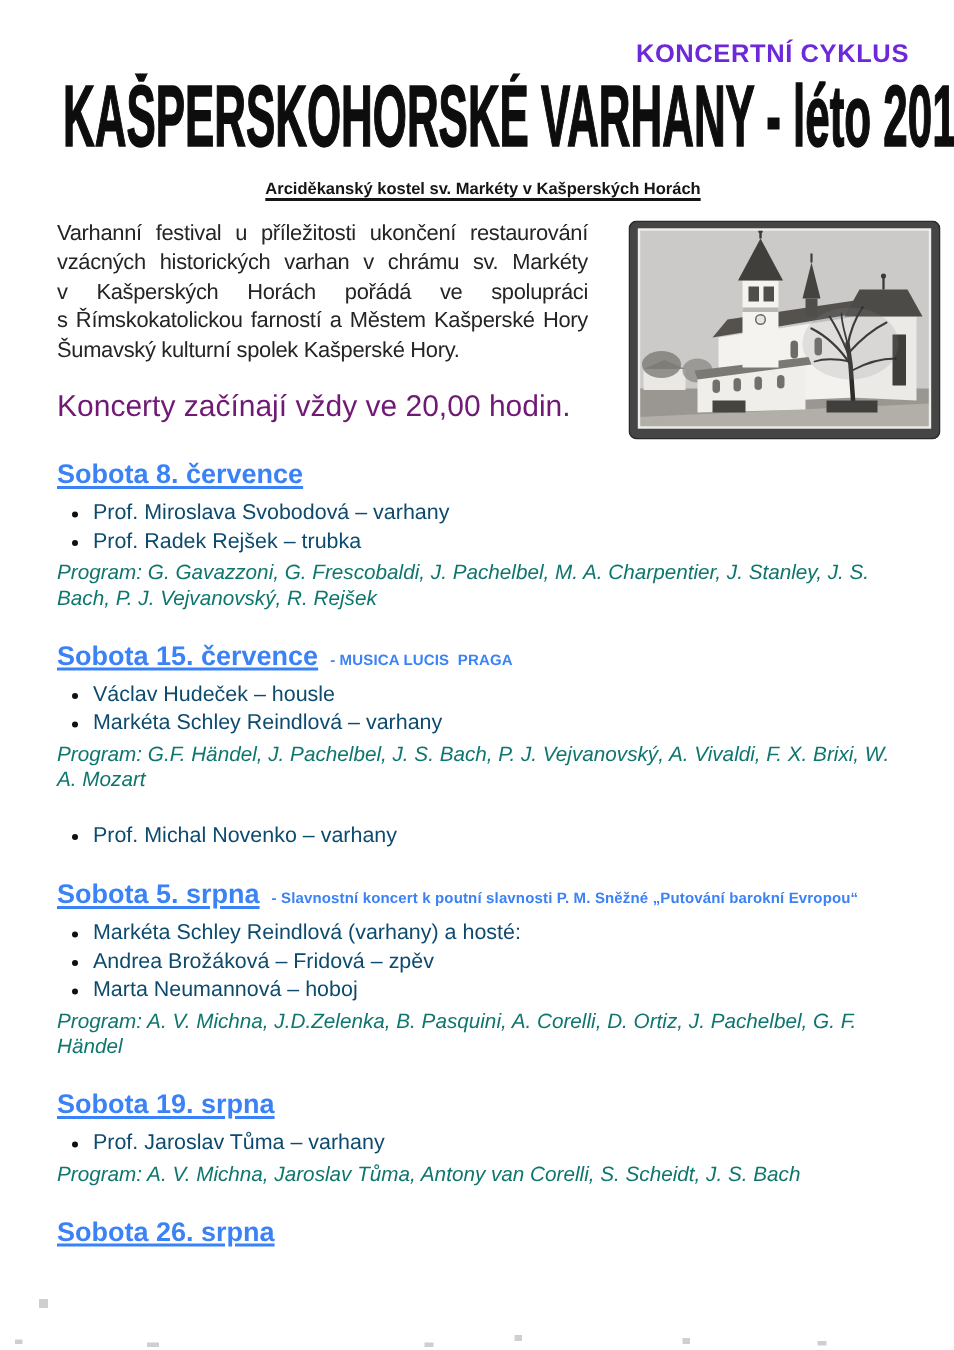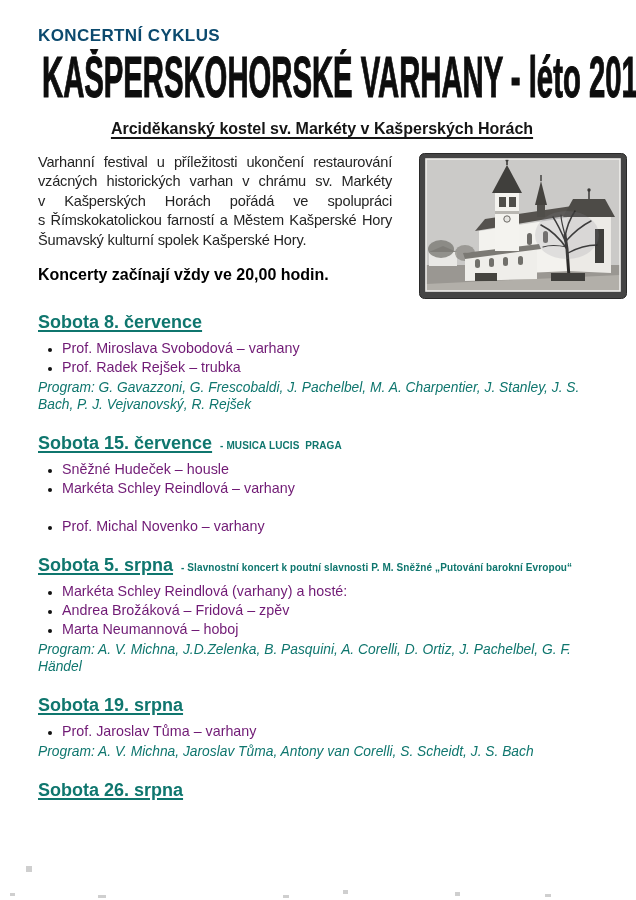--- a/index.html
+++ b/index.html
@@ -18,43 +18,43 @@
   }
   .page {
     padding: 26px 30px 0 38px;
     box-sizing: border-box;
     width: 636px;
     height: 900px;
     position: relative;
   }
   
   .kicker {
-    text-align: left;
+    text-align: right;
     font-weight: bold;
     font-size: 17px;
     letter-spacing: 0.4px;
-    color: #0c4a6e;
+    color: #6d28d9;
   }
   .big-title { margin: 3px auto 0; width: 620px; }
   .big-title svg { display: block; }
   .title-text {
     font-family: "Liberation Sans", sans-serif;
     font-weight: bold;
     font-size: 58px;
     fill: #0d0d0d;
     stroke: #0d0d0d;
     stroke-width: 1.1;
     paint-order: stroke;
     letter-spacing: 0;
   }
   .venue {
     margin-top: 11px;
     text-align: center;
     font-weight: bold;
-    font-size: 16px;
+    font-size: 11px;
     text-decoration: underline;
     text-decoration-thickness: 1.5px;
     text-underline-offset: 3px;
     color: #151515;
   }
   
   .intro-row {
     margin-top: 15px;
     display: flex;
     gap: 27px;
@@ -63,37 +63,37 @@
   .intro {
     margin: 0;
     text-align: justify;
     font-size: 14.6px;
     line-height: 19.4px;
     letter-spacing: -0.2px;
     color: #242424;
   }
   .time-note {
     margin: 16px 0 0;
-    font-weight: bold;
-    font-size: 16px;
-    color: #000000;
+    font-weight: normal;
+    font-size: 20px;
+    color: #701a75;
   }
   .photo-frame { width: 208px; height: 146px; flex: 0 0 208px; }
   .photo-frame svg { display: block; }
   
   .concerts { margin-top: 13px; }
   .concert + .concert { margin-top: 20px; }
   .concert h2 {
     margin: 0;
     display: flex;
     align-items: baseline;
     gap: 8px;
     font-size: 18px;
     font-weight: bold;
-    color: #0f766e;
+    color: #3b82f6;
     white-space: nowrap;
   }
   .date {
     text-decoration: underline;
     text-decoration-thickness: 1.6px;
     text-underline-offset: 2px;
   }
   .suffix {
     font-size: 10px;
     font-weight: bold;
@@ -103,21 +103,21 @@
   .suffix:empty { display: none; }
   .performers {
     margin: 6px 0 0;
     padding-left: 24px;
     list-style: disc;
   }
   .performers li {
     font-size: 14.3px;
     line-height: 18px;
     margin-bottom: 1px;
-    color: #701a75;
+    color: #0c4a6e;
   }
   .performers li::marker { color: #111; font-size: 12px; }
   .program {
     margin: 3px 0 0;
     font-style: italic;
     font-size: 13.8px;
     line-height: 17px;
     color: #0f766e;
     max-width: 566px;
   }
@@ -224,23 +224,24 @@
       </ul>
       <p class="program">Program: G. Gavazzoni, G. Frescobaldi, J. Pachelbel, M. A. Charpentier, J. Stanley, J. S. Bach, P. J. Vejvanovský, R. Rejšek</p>
     </section>
 
     <section class="concert">
       <h2>
           <span class="date">Sobota 15. července</span>
           <span class="suffix">- MUSICA LUCIS  PRAGA</span>
         </h2>
       <ul class="performers">
-        <li>Sněžné Hudeček – housle</li>
+        <li>Václav Hudeček – housle</li>
         <li>Markéta Schley Reindlová – varhany</li>
       </ul>
+      <p class="program">Program: G.F. Händel, J. Pachelbel, J. S. Bach, P. J. Vejvanovský, A. Vivaldi, F. X. Brixi, W. A. Mozart</p>
     </section>
 
     <section class="concert">
       <ul class="performers">
         <li>Prof. Michal Novenko – varhany</li>
       </ul>
     </section>
 
     <section class="concert">
       <h2>

